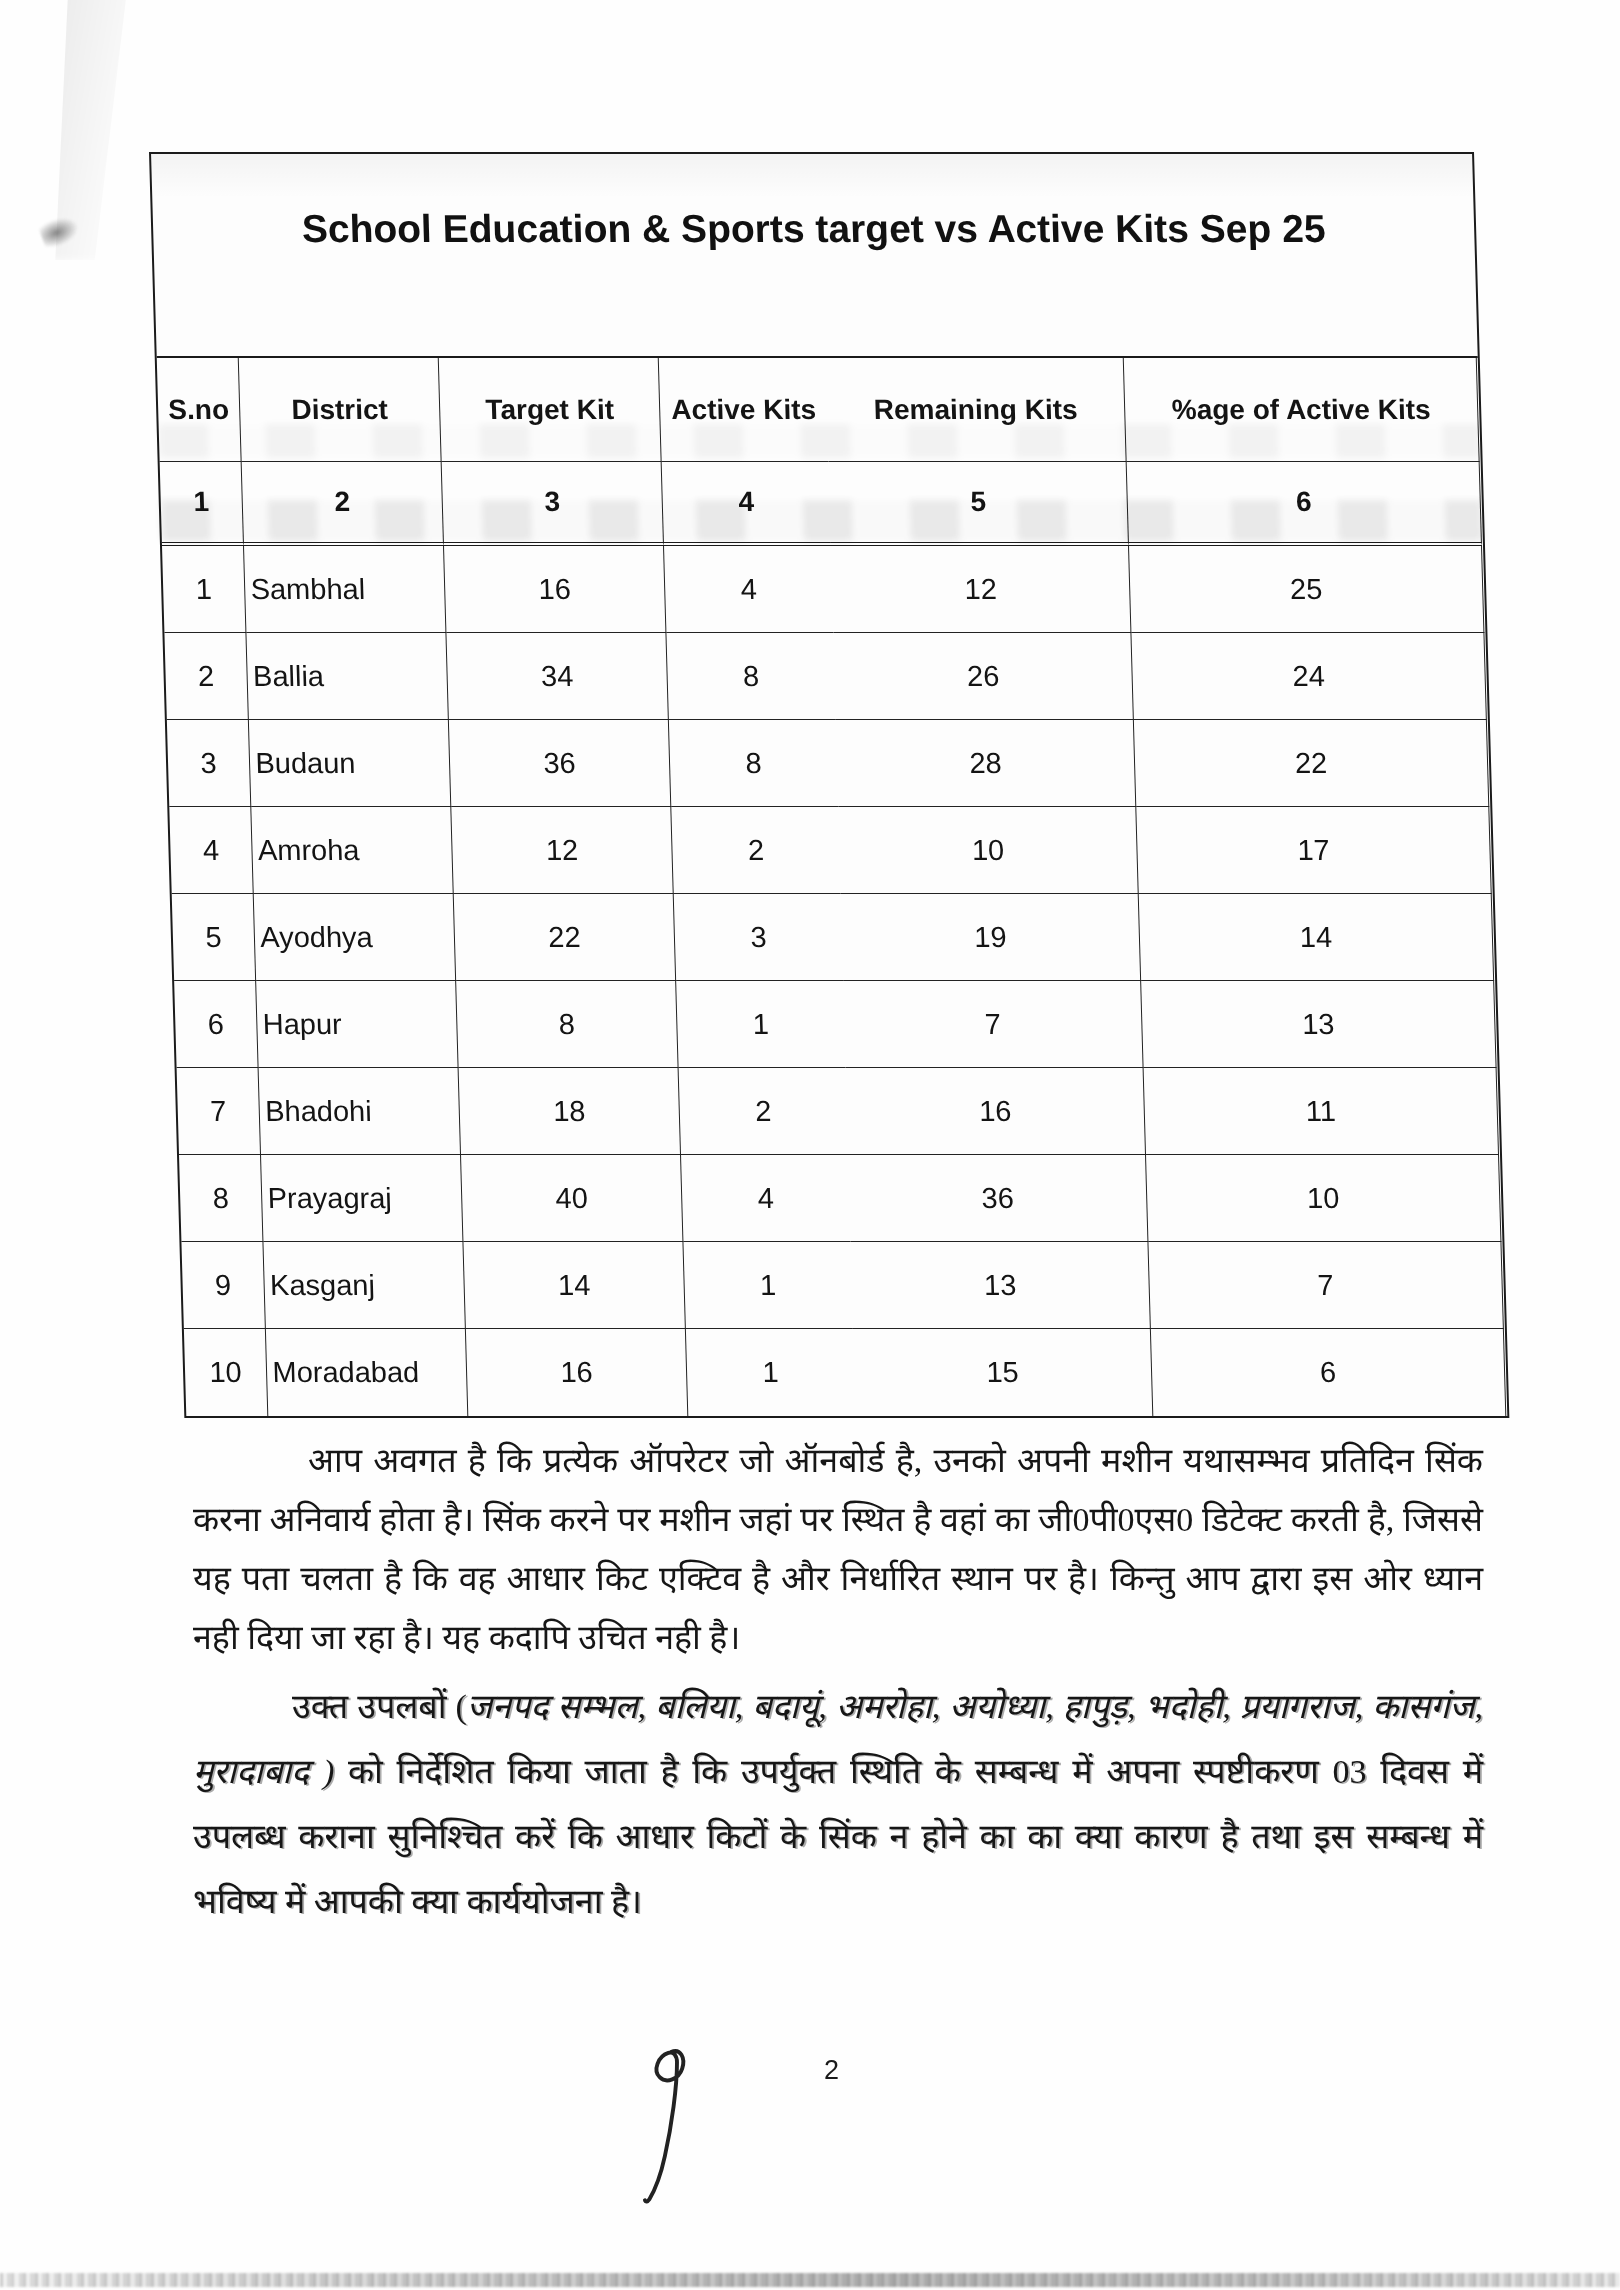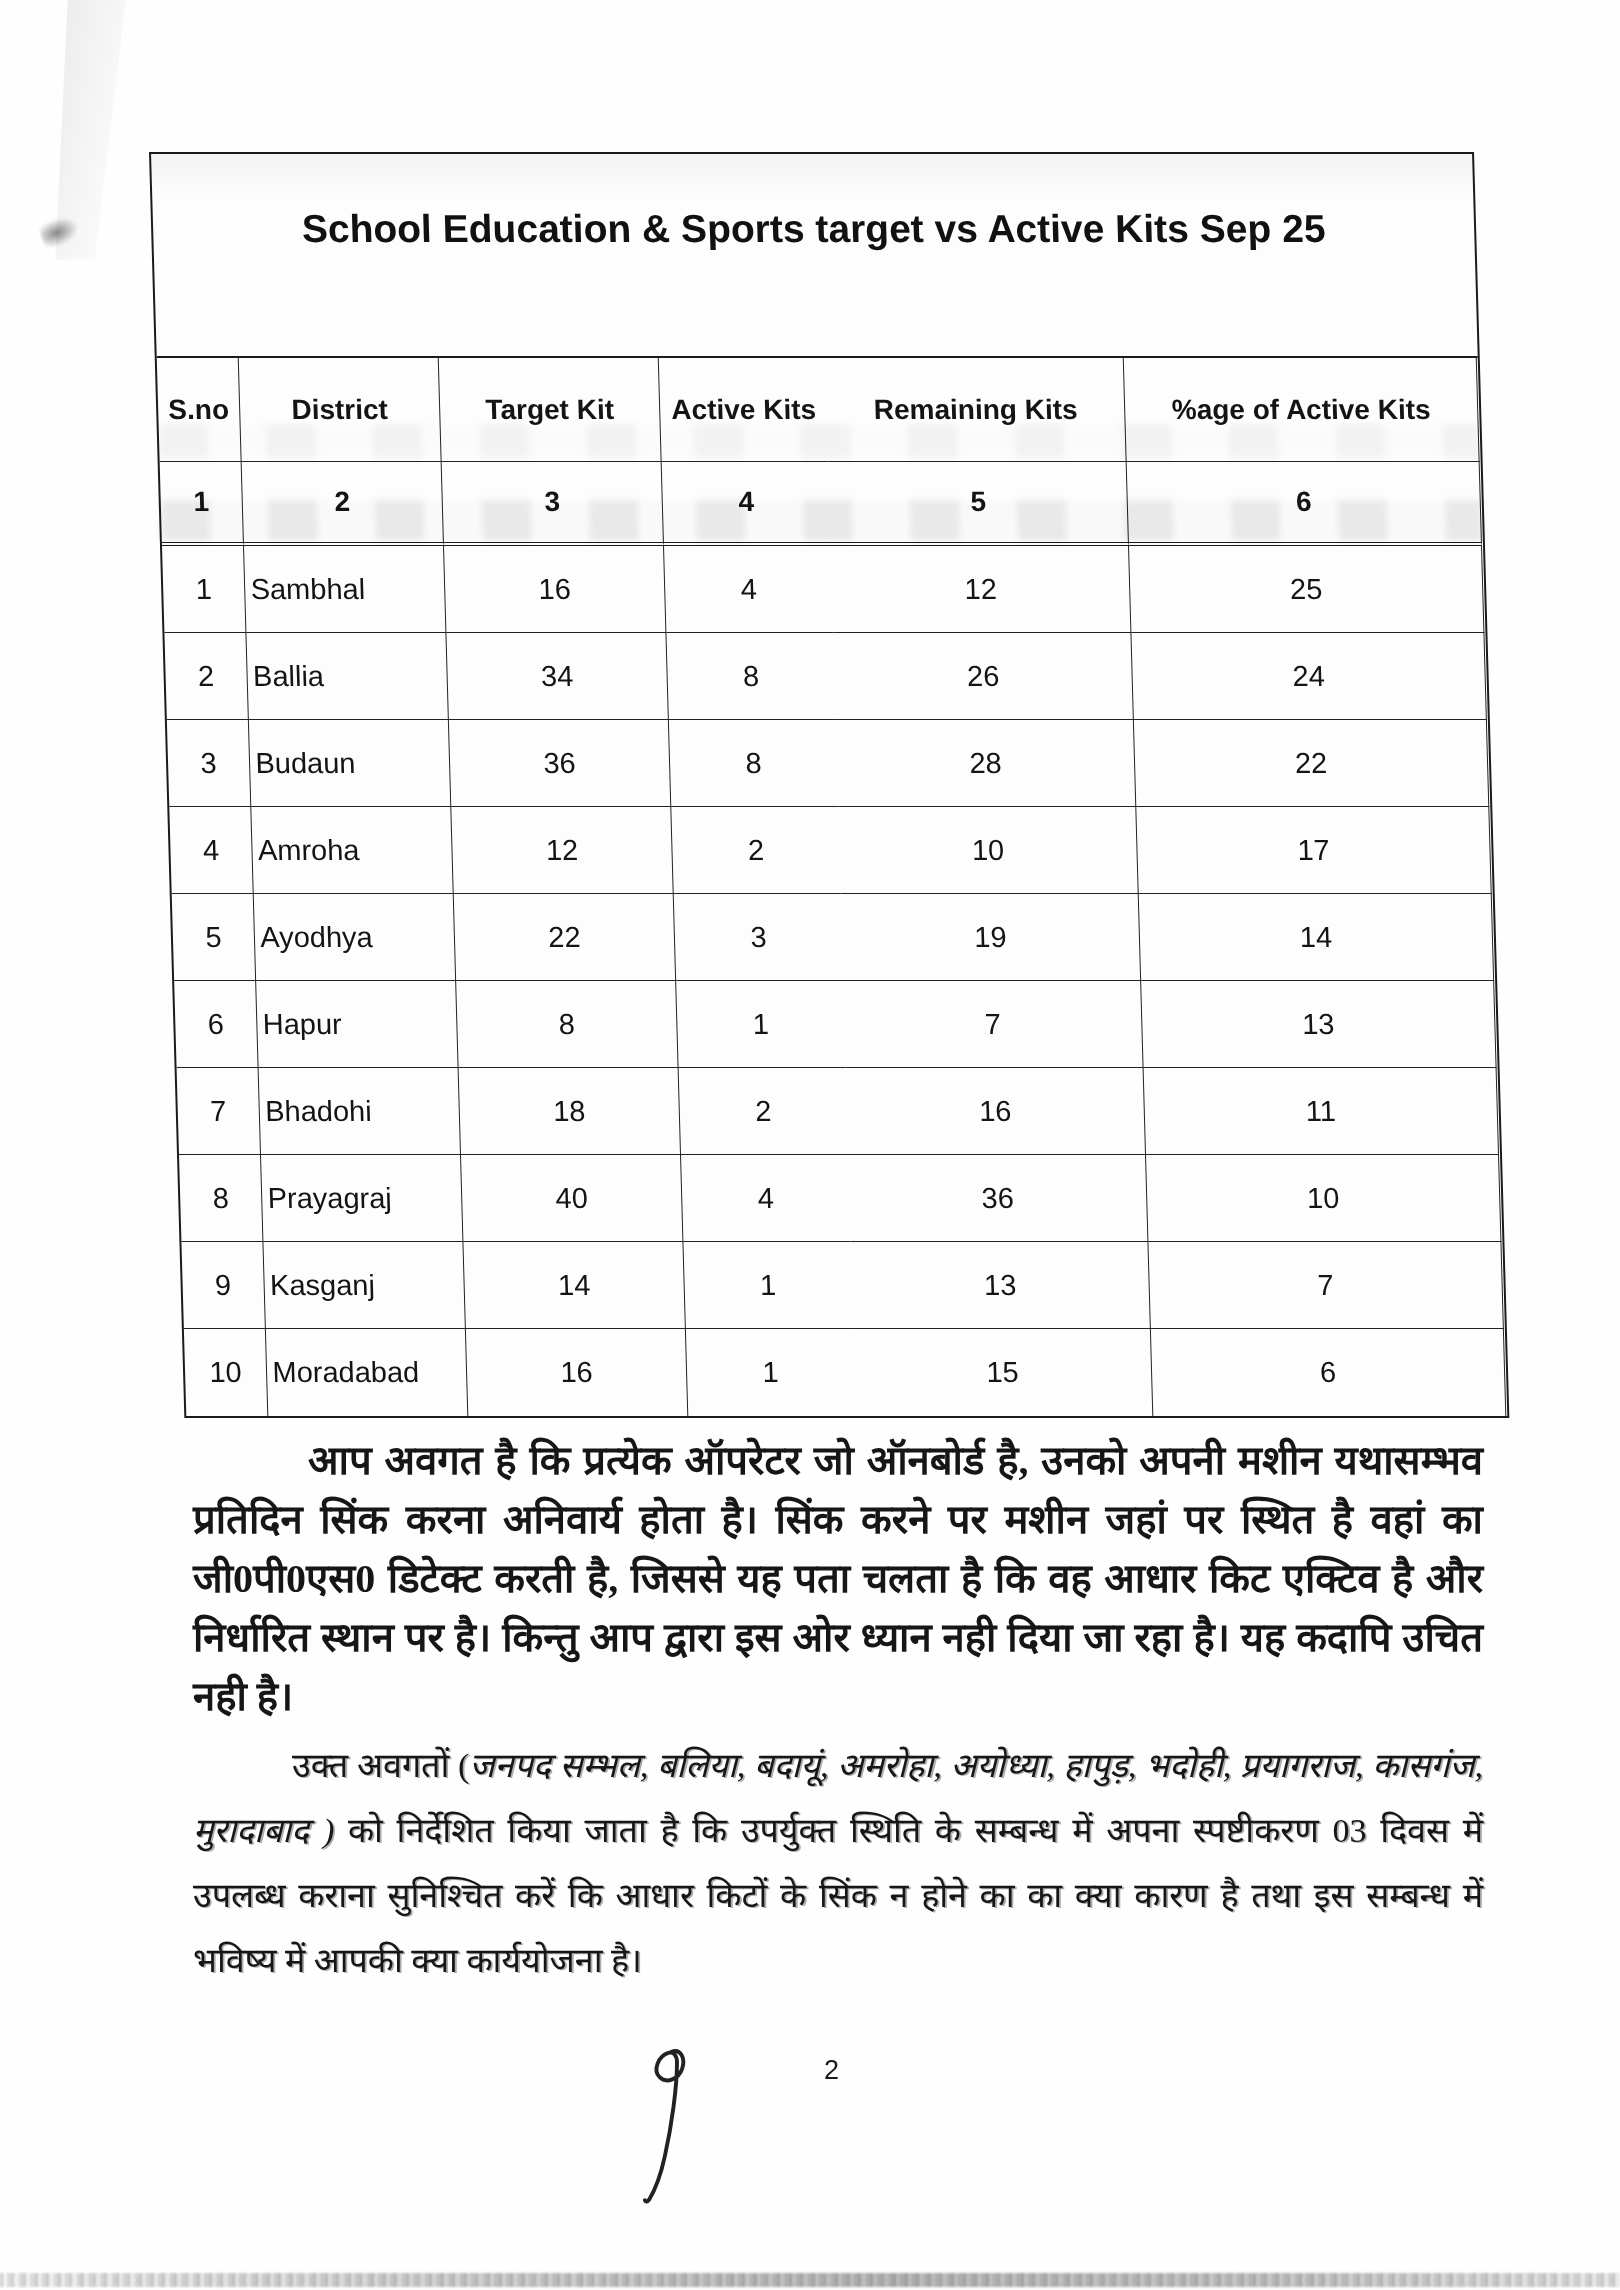--- a/index.html
+++ b/index.html
@@ -82,21 +82,21 @@
   .band.b1{top:66px;height:34px;opacity:.45;}
   .band.b2{top:142px;height:41px;opacity:.8;}
 
   
   .body-text{
     position:absolute;left:193px;top:1431px;width:1290px;
     font-family:"Liberation Serif", "DejaVu Serif", serif;
     color:#161616;
   }
   .body-text p{margin:0;text-align:justify;}
-  .p1{font-size:40px;line-height:59px;text-indent:115px;font-weight:bold;}
+  .p1{font-size:34px;line-height:59px;text-indent:115px;}
   .p2{
     font-size:34px;line-height:65px;text-indent:99px;margin-top:7.2px !important;
     text-shadow:1.8px 1.3px 0 rgba(50,50,50,0.40);
   }
   .p2 .it{font-style:italic;}
 
   
   .squiggle{position:absolute;left:638px;top:2044px;width:52px;height:167px;}
   .page-no{
     position:absolute;left:824px;top:2055px;
@@ -200,21 +200,21 @@
       <div class="cell lastrow left">Moradabad</div>
       <div class="cell lastrow">16</div>
       <div class="cell lastrow">1</div>
       <div class="cell lastrow">15</div>
       <div class="cell lastrow">6</div>
     </div>
   </div>
 
   <div class="body-text">
     <p class="p1">आप अवगत है कि प्रत्येक ऑपरेटर जो ऑनबोर्ड है, उनको अपनी मशीन यथासम्भव प्रतिदिन सिंक करना अनिवार्य होता है। सिंक करने पर मशीन जहां पर स्थित है वहां का जी0पी0एस0 डिटेक्ट करती है, जिससे यह पता चलता है कि वह आधार किट एक्टिव है और निर्धारित स्थान पर है। किन्तु आप द्वारा इस ओर ध्यान नही दिया जा रहा है। यह कदापि उचित नही है।</p>
-    <p class="p2"><span>उक्त अवगतों (</span><span class="it">जनपद सम्भल, बलिया, बदायूं, अमरोहा, अयोध्या, हापुड़, भदोही, प्रयागराज, कासगंज, मुरादाबाद )</span><span> को निर्देशित किया जाता है कि उपर्युक्त स्थिति के सम्बन्ध में अपना स्पष्टीकरण 03 दिवस में उपलब्ध कराना सुनिश्चित करें कि आधार किटों के सिंक न होने का का क्या कारण है तथा इस सम्बन्ध में भविष्य में आपकी क्या कार्ययोजना है।</span></p>
+    <p class="p2"><span>उक्त उपलबों (</span><span class="it">जनपद सम्भल, बलिया, बदायूं, अमरोहा, अयोध्या, हापुड़, भदोही, प्रयागराज, कासगंज, मुरादाबाद )</span><span> को निर्देशित किया जाता है कि उपर्युक्त स्थिति के सम्बन्ध में अपना स्पष्टीकरण 03 दिवस में उपलब्ध कराना सुनिश्चित करें कि आधार किटों के सिंक न होने का का क्या कारण है तथा इस सम्बन्ध में भविष्य में आपकी क्या कार्ययोजना है।</span></p>
   </div>
 
   <svg class="squiggle" viewBox="0 0 60 190">
     <path d="M38 8 C49 3 55 15 51 27 C47 39 33 45 25 37 C17 29 23 13 35 9 C41 7 45 12 45 20 C45 48 39 92 31 128 C26 151 19 168 13 178 C11 181 9 181 8 179" fill="none" stroke="#222" stroke-width="4.5" stroke-linecap="round"></path>
   </svg>
 
   <div class="page-no">2</div>
 
   <div class="bottom-scan-edge"></div>
 

